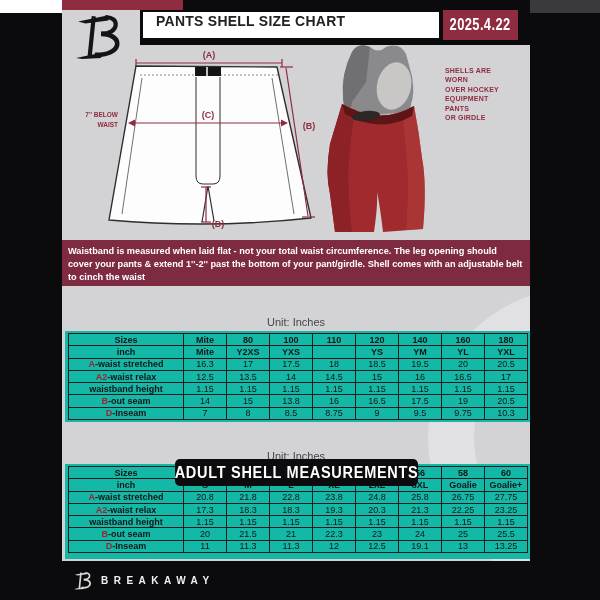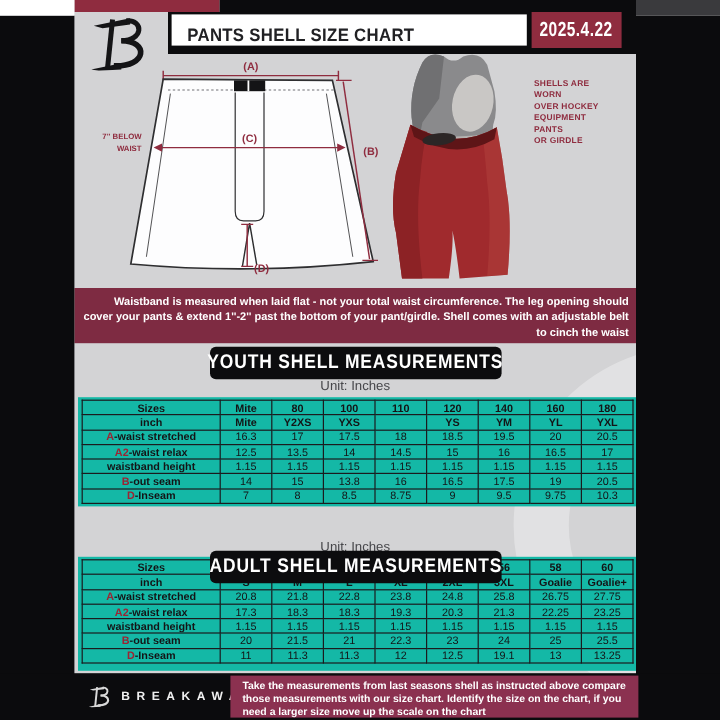--- a/index.html
+++ b/index.html
@@ -11,21 +11,21 @@
   .col-left{left:0;top:13px;width:62px;height:587px;background:#0b0b0d;z-index:6;}
   .col-right{left:530px;top:13px;width:70px;height:587px;background:#0b0b0d;z-index:6;}
   .corner-tl{left:0;top:0;width:62px;height:13px;background:#ffffff;z-index:7;}
   .corner-tr{left:530px;top:0;width:70px;height:13px;background:#3a3a3d;z-index:7;}
   .strip-maroon{left:62px;top:0;width:121px;height:10px;z-index:4;}
   .strip-black{left:183px;top:0;width:347px;height:10px;background:#0b0b0d;z-index:4;}
 
   
   .header-bar{left:140px;top:10px;width:390px;height:35px;background:#0b0b0d;z-index:4;}
   .title-box{left:143px;top:12px;width:296px;height:26px;background:#ffffff;z-index:5;
-             display:flex;align-items:flex-end;padding-left:13px;box-sizing:border-box;}
+             display:flex;align-items:flex-start;padding-left:13px;box-sizing:border-box;}
   .title-box span{font-size:15px;font-weight:bold;color:#212124;letter-spacing:.3px;
              transform:scaleX(.93);transform-origin:left center;white-space:nowrap;}
   .date-box{left:443px;top:10px;width:75px;height:30px;z-index:5;
             display:flex;align-items:center;justify-content:center;}
   .date-box span{color:#fff;font-size:17px;font-weight:bold;letter-spacing:.5px;
             transform:scaleX(.76);white-space:nowrap;}
   .logo-header{left:76px;top:11px;z-index:5;}
 
   
   .watermark{left:428px;top:288px;width:300px;height:300px;border-radius:50%;
@@ -34,21 +34,21 @@
   
   .diagram{left:85px;top:46px;z-index:2;}
   .waist-note{left:60px;top:110px;width:58px;text-align:right;font-size:6.5px;font-weight:bold;
               line-height:1.5;white-space:pre-line;z-index:3;}
   .photo{left:322px;top:42px;z-index:2;}
   .photo-caption{left:445px;top:66px;width:68px;font-size:7px;font-weight:bold;
                  line-height:1.35;white-space:pre-line;letter-spacing:.2px;z-index:3;}
 
   
   .notice{left:62px;top:240px;width:468px;height:46px;color:#fff;font-size:9.2px;font-weight:bold;
-          text-align:right;line-height:1.4;padding:5px 6px 0 6px;box-sizing:border-box;z-index:2;}
+          text-align:left;line-height:1.4;padding:5px 6px 0 6px;box-sizing:border-box;z-index:2;}
 
   
   .banner{left:175px;width:243px;height:27px;background:#0c0c0e;border-radius:5px;z-index:3;
           display:flex;align-items:center;justify-content:center;}
   .banner span{color:#fff;font-size:16.5px;font-weight:bold;letter-spacing:.8px;
           transform:scaleX(.88);white-space:nowrap;}
   .banner-youth{top:289px;}
   .banner-adult{top:423px;margin-top:36px;}
   .unit{left:62px;width:468px;text-align:center;font-size:11px;color:#46464a;z-index:2;}
   .unit-youth{top:316px;}
@@ -152,23 +152,20 @@
     <path d="M20,62 Q58,84 92,64 L90,74 Q58,92 23,72 Z" fill="#5e1517"></path>
     <ellipse cx="44" cy="74" rx="14" ry="5" fill="#2c2626" transform="rotate(-6 44 74)"></ellipse>
   </svg>
   <div class="abs photo-caption" style="color:#8f2c3f;">SHELLS ARE WORN
 OVER HOCKEY
 EQUIPMENT PANTS
 OR GIRDLE</div>
 
   <div class="abs notice" style="background:#7e2b42;">Waistband is measured when laid flat - not your total waist circumference. The leg opening should cover your pants &amp; extend 1''-2'' past the bottom of your pant/girdle. Shell comes with an adjustable belt to cinch the waist</div>
 
-  <div class="abs banner banner-youth">
-    <span>YOUTH SHELL MEASUREMENTS</span>
-  </div>
   <div class="abs unit unit-youth">Unit: Inches</div>
   <div class="abs panel panel-youth">
     <table class="meas">
       <colgroup>
           <col style="width:115px">
           <col span="8" style="width:43px">
         </colgroup>
       <tbody>
           <tr>
             <td class="lbl">Sizes</td>
@@ -347,16 +344,15 @@
     <div class="footer-logo">
       <svg width="18" height="22" viewBox="0 0 44 46">
         <polygon points="2,10 31,4 31,9 9,12" fill="#d9d9d9"></polygon>
         <polygon points="0,45 24,40 24,45 6,46" fill="#d9d9d9"></polygon>
         <line x1="17" y1="5" x2="13" y2="44" stroke="#d9d9d9" stroke-width="4"></line>
         <path d="M28,6 C42,5 42,22 24,22" fill="none" stroke="#d9d9d9" stroke-width="4"></path>
         <path d="M24,22 C46,22 45,43 18,42" fill="none" stroke="#d9d9d9" stroke-width="4.5"></path>
       </svg>
       <span class="brand">BREAKAWAY</span>
     </div>
-    <div class="footer-note" style="background:#8b3150;">Take the measurements from last seasons shell as instructed above compare those measurements  with our size chart. Identify the size on the chart, if you need a larger size move up the scale on the chart</div>
   </div>
 
 </div>
 
 </body></html>

